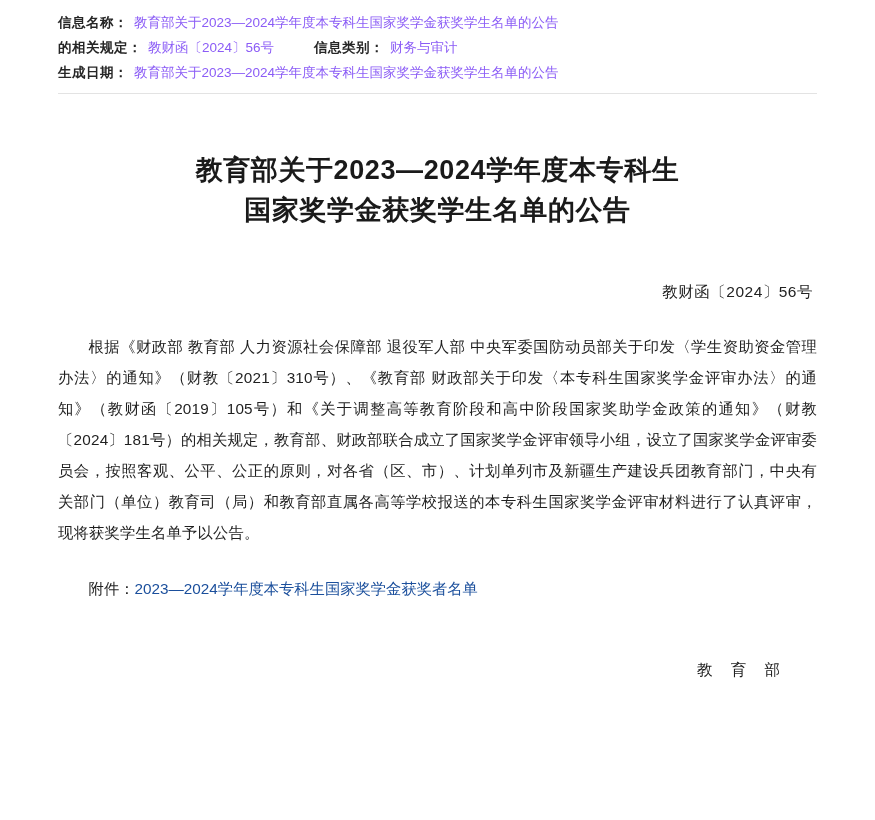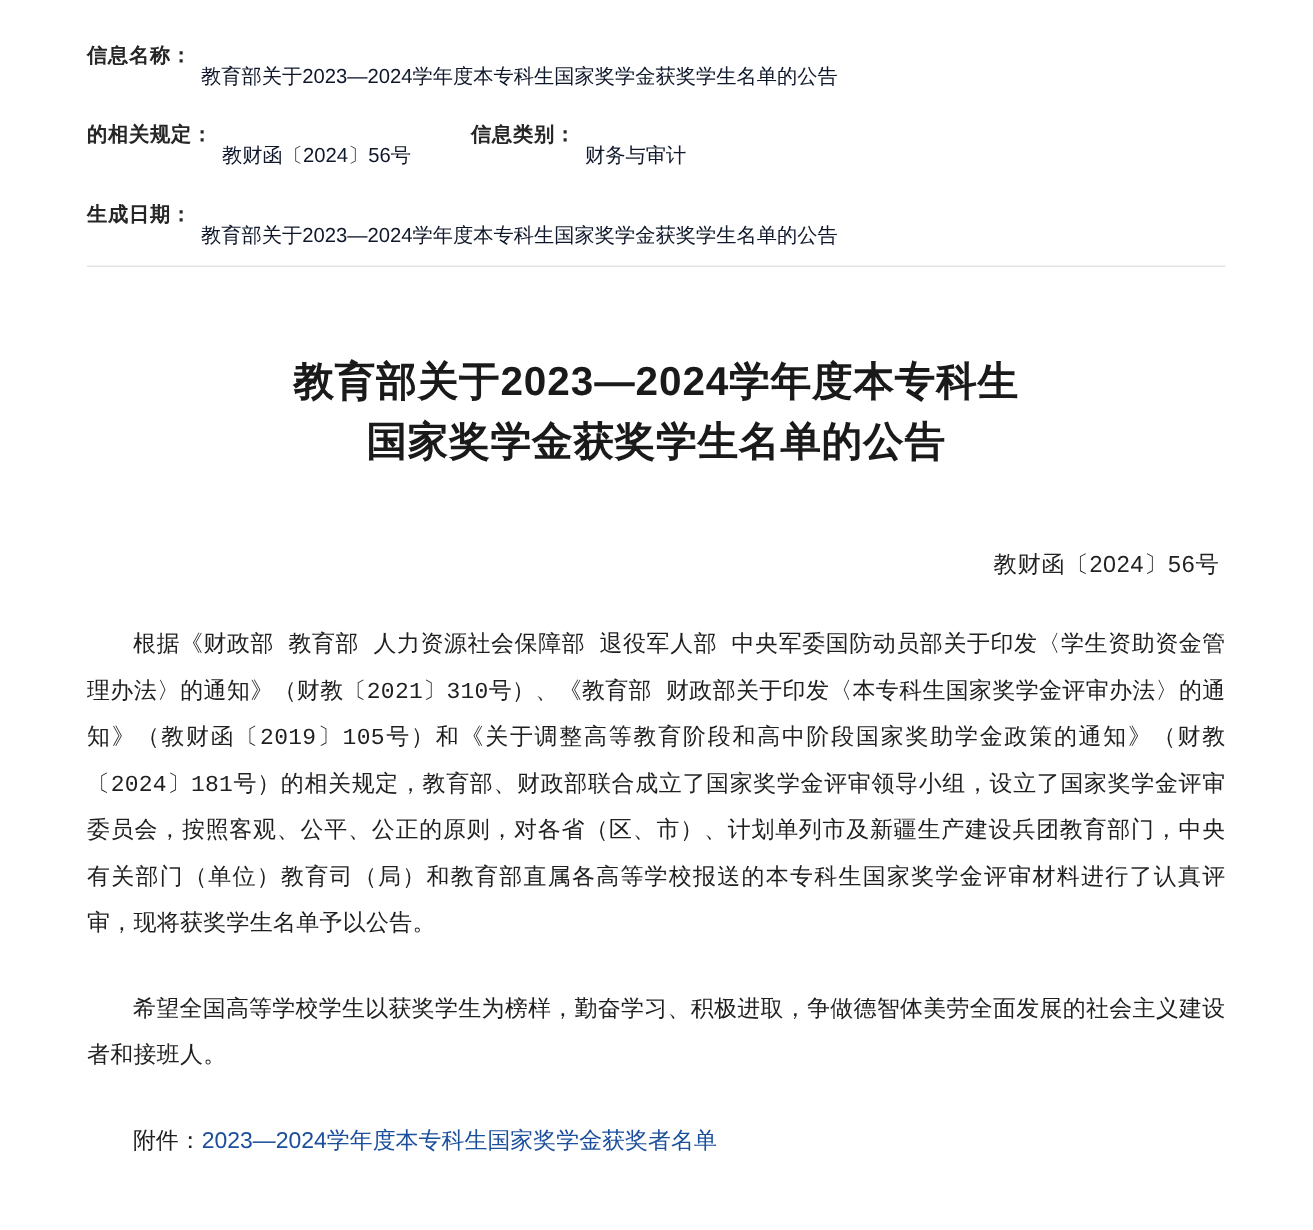--- a/index.html
+++ b/index.html
@@ -34,24 +34,23 @@
     white-space: nowrap;
     margin-bottom: 3px;
   }
   .meta-label {
     font-weight: bold;
     color: #262626;
     letter-spacing: 0.5px;
     flex: 0 0 auto;
   }
   .meta-val {
-    color: #0f172a;
+    color: #8b5cf6;
     margin-left: 6px;
     flex: 0 0 auto;
-    margin-top: 28px;
   }
   .meta-gap {
     display: inline-block;
     width: 96px;
     flex: 0 0 auto;
   }
   .meta-gap-sm {
     display: inline-block;
     width: 40px;
     flex: 0 0 auto;
@@ -91,21 +90,20 @@
     margin-top: 28px;
     font-size: 15.3px;
     line-height: 31px;
     color: #1f1f1f;
     text-align: justify;
     letter-spacing: 0.2px;
   }
   .body-text p {
     margin: 0 0 26px 0;
     text-indent: 2em;
-    font-family: Liberation Mono, monospace;
   }
 
   
   .attachment {
     padding: 0 58px;
     margin-top: 6px;
     font-size: 15.3px;
     line-height: 30px;
     text-indent: 2em;
     color: #1f1f1f;
@@ -157,21 +155,20 @@
 
   <div class="doc-title">
     <div>教育部关于2023—2024学年度本专科生</div>
     <div>国家奖学金获奖学生名单的公告</div>
   </div>
 
   <div class="doc-number">教财函〔2024〕56号</div>
 
   <div class="body-text">
     <p>根据《财政部 教育部 人力资源社会保障部 退役军人部 中央军委国防动员部关于印发〈学生资助资金管理办法〉的通知》（财教〔2021〕310号）、《教育部 财政部关于印发〈本专科生国家奖学金评审办法〉的通知》（教财函〔2019〕105号）和《关于调整高等教育阶段和高中阶段国家奖助学金政策的通知》（财教〔2024〕181号）的相关规定，教育部、财政部联合成立了国家奖学金评审领导小组，设立了国家奖学金评审委员会，按照客观、公平、公正的原则，对各省（区、市）、计划单列市及新疆生产建设兵团教育部门，中央有关部门（单位）教育司（局）和教育部直属各高等学校报送的本专科生国家奖学金评审材料进行了认真评审，现将获奖学生名单予以公告。</p>
-    <p>希望全国高等学校学生以获奖学生为榜样，勤奋学习、积极进取，争做德智体美劳全面发展的社会主义建设者和接班人。</p>
   </div>
 
   <div class="attachment">
     <span>附件：</span><a href="#">2023—2024学年度本专科生国家奖学金获奖者名单</a>
   </div>
 
   <div class="signature">教 育 部</div>
 
 </div>
 

